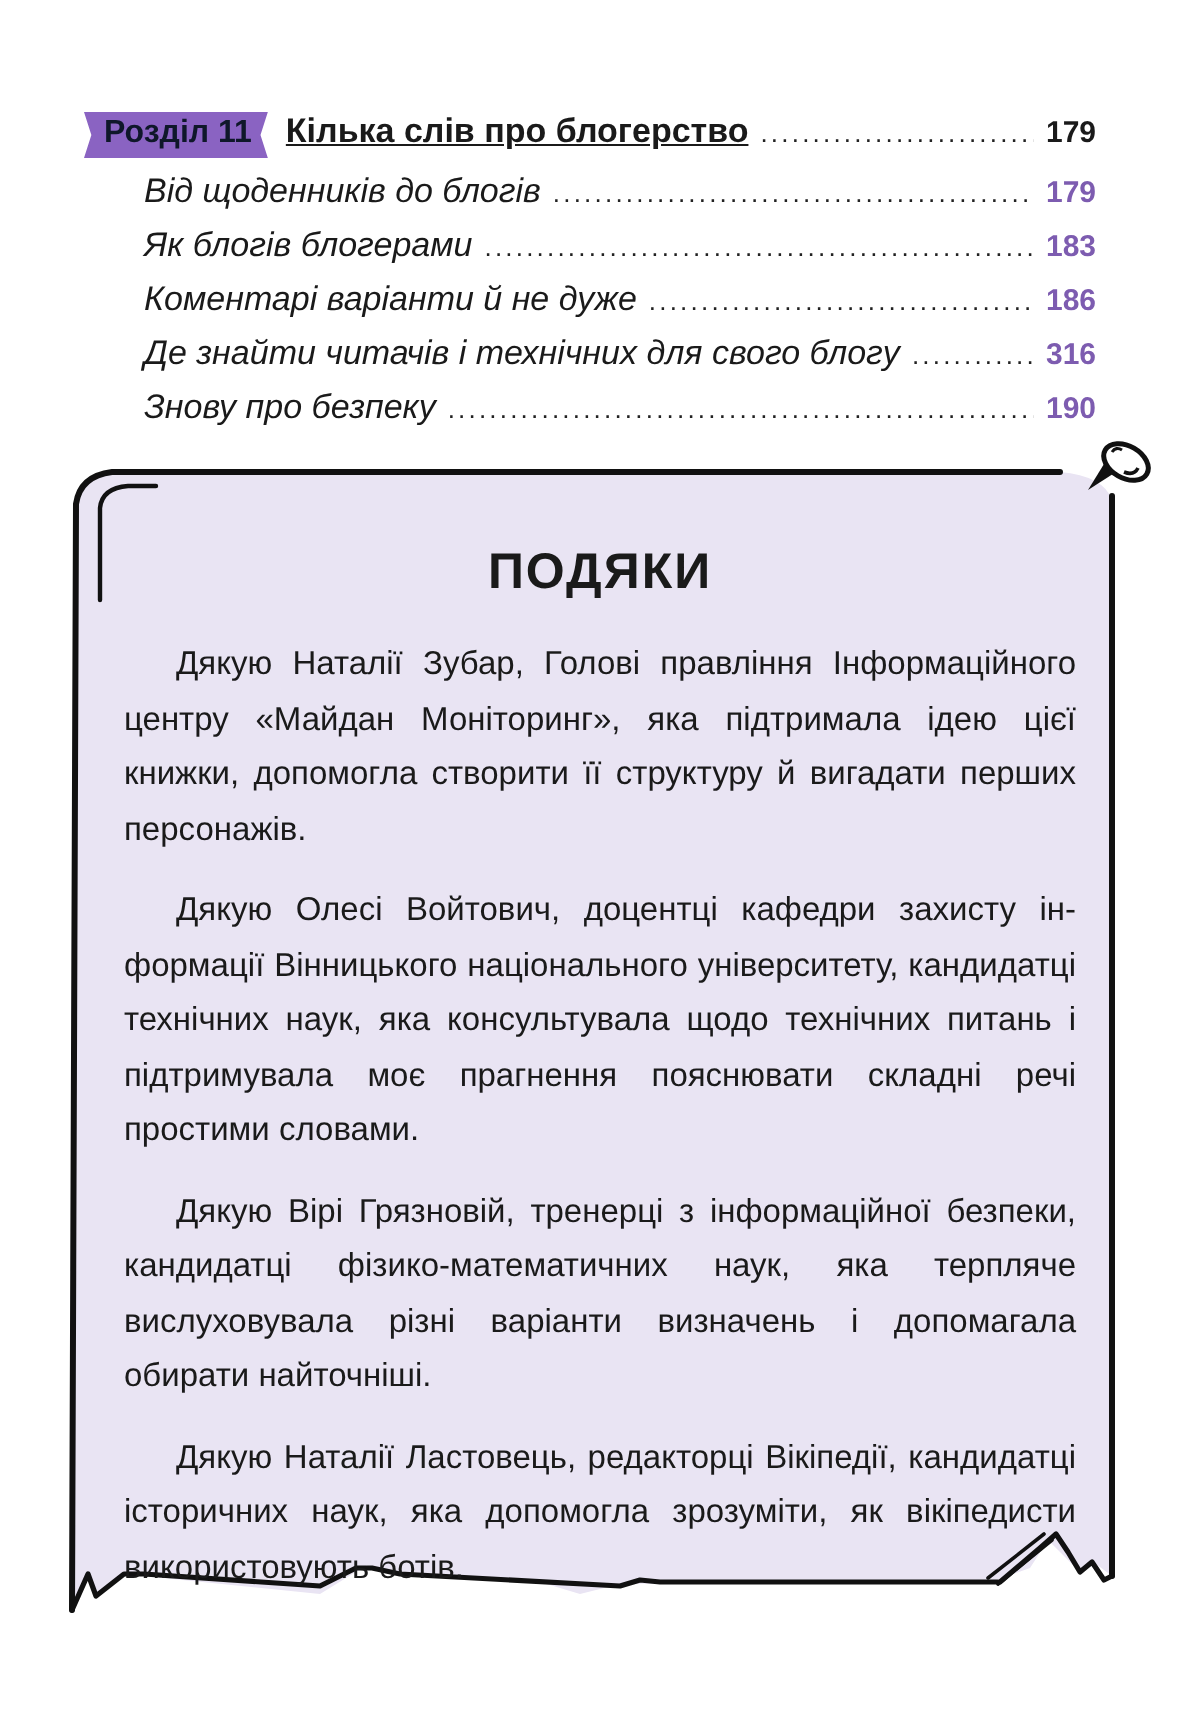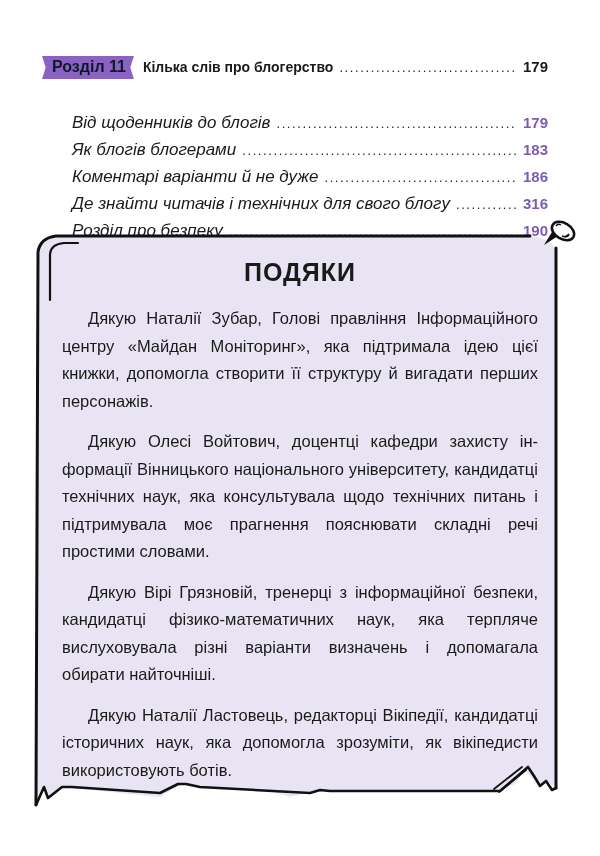--- a/index.html
+++ b/index.html
@@ -8,32 +8,32 @@
       font-family: "Liberation Sans", sans-serif; color: #1a1a1a;
     }
     .toc { position: absolute; left: 42px; top: 56px; width: 505px; }
     .toc-row { display: flex; align-items: baseline; height: 27px; }
     .toc-row.chapter { height: 30px; }
     .chapter-badge {
       position: relative; background: #8a63c2; color: #0f172a; font-weight: bold;
       font-size: 16px; padding: 2px 8px 3px 10px; margin-right: 9px;
       clip-path: polygon(4% 0, 100% 0, 96% 50%, 100% 100%, 0 100%, 4% 50%, 0 0);
     }
-    .chapter-title { font-weight: bold; font-size: 14px; white-space: nowrap; }
+    .chapter-title { font-weight: bold; font-size: 17px; white-space: nowrap; text-decoration: underline; }
     .sub { padding-left: 30px; }
-    .sub-title { font-style: italic; font-size: 17px; white-space: nowrap; margin-top: 27px; }
+    .sub-title { font-style: italic; font-size: 17px; white-space: nowrap; }
     .dots { flex: 1; overflow: hidden; white-space: nowrap; font-size: 13px; letter-spacing: 1.6px; margin: 0 6px; color: #222; }
     .dots::before { content: "......................................................................................................................................................"; }
     .page { font-size: 15px; font-weight: bold; width: 24px; text-align: left; }
     .page.purple { color: #7d5cb0; font-weight: bold; }
     .page.black { color: #1a1a1a; }
 
     .frame-svg { position: absolute; left: 0; top: 200px; }
     .paper-content { position: absolute; left: 62px; top: 248px; width: 476px; }
-    .heading { text-align: center; font-weight: bold; font-size: 25px; letter-spacing: 1px; margin-top: 10px; margin-bottom: 18px; }
+    .heading { text-align: center; font-weight: bold; font-size: 25px; letter-spacing: 1px; margin-top: 24px; margin-bottom: 18px; }
     .para { font-size: 16.5px; line-height: 27.5px; text-align: justify; text-indent: 26px; margin: 13px 0 12px 0; }
   </style>
 </head>
 <body>
 
 <div class="toc">
   <div class="toc-row chapter">
     <span class="chapter-badge">Розділ 11</span>
     <span class="chapter-title">Кілька слів про блогерство</span>
     <span class="dots"></span>
@@ -53,21 +53,21 @@
     <span class="sub-title">Коментарі варіанти й не дуже</span>
     <span class="dots"></span>
     <span class="page purple">186</span>
   </div>
   <div class="toc-row sub">
     <span class="sub-title">Де знайти читачів і технічних для свого блогу</span>
     <span class="dots"></span>
     <span class="page purple">316</span>
   </div>
   <div class="toc-row sub">
-    <span class="sub-title">Розділ про безпеку</span>
+    <span class="sub-title">Знову про безпеку</span>
     <span class="dots"></span>
     <span class="page purple">190</span>
   </div>
 </div>
 
 <svg class="frame-svg" width="600" height="640" viewBox="0 200 600 640">
 
   <path d="M38 252 Q40 238 54 236 L530 236 Q552 238 556 250 L556 788 L548 782 L540 786 L532 778 L524 770 L515 784 L498 790 L310 792 L290 797 L270 791 L190 785 L178 781 L186 781 L160 797 L62 787 L48 798 L44 787 L36 805 Z" fill="#e9e4f3"></path>
 
   <path d="M36 805 L38 252 Q40 238 56 236 L530 236" fill="none" stroke="#111" stroke-width="3" stroke-linecap="round"></path>

